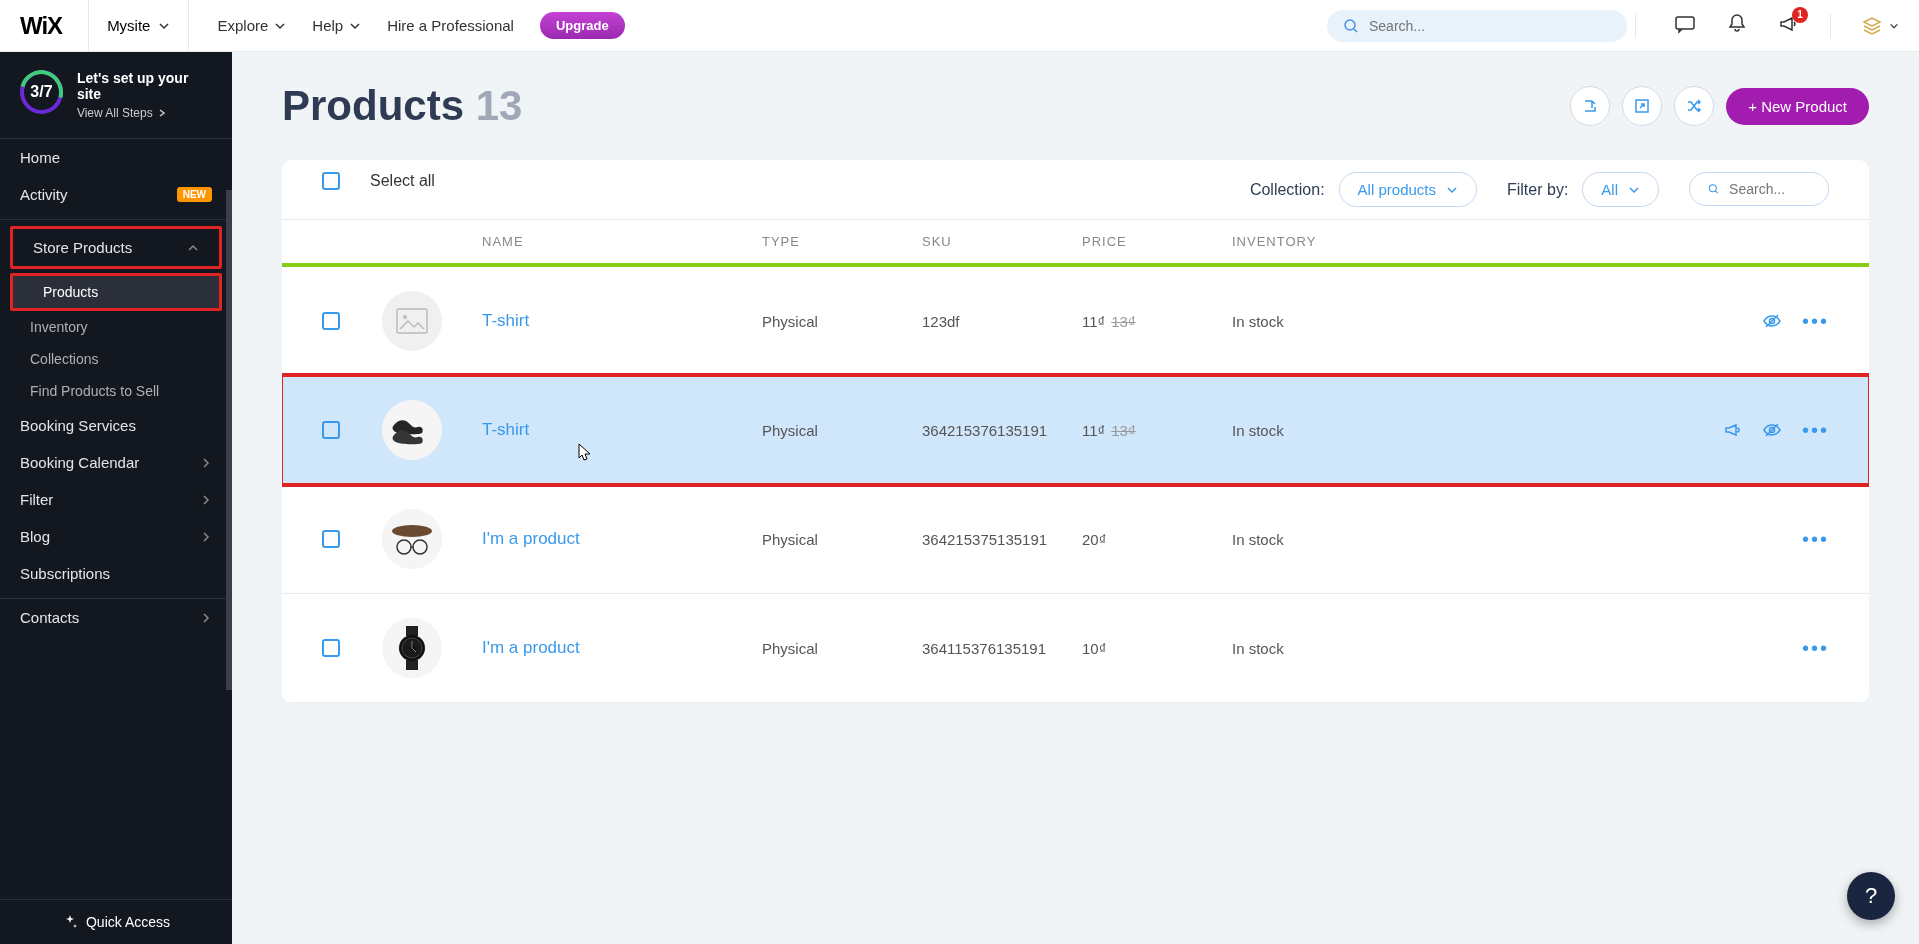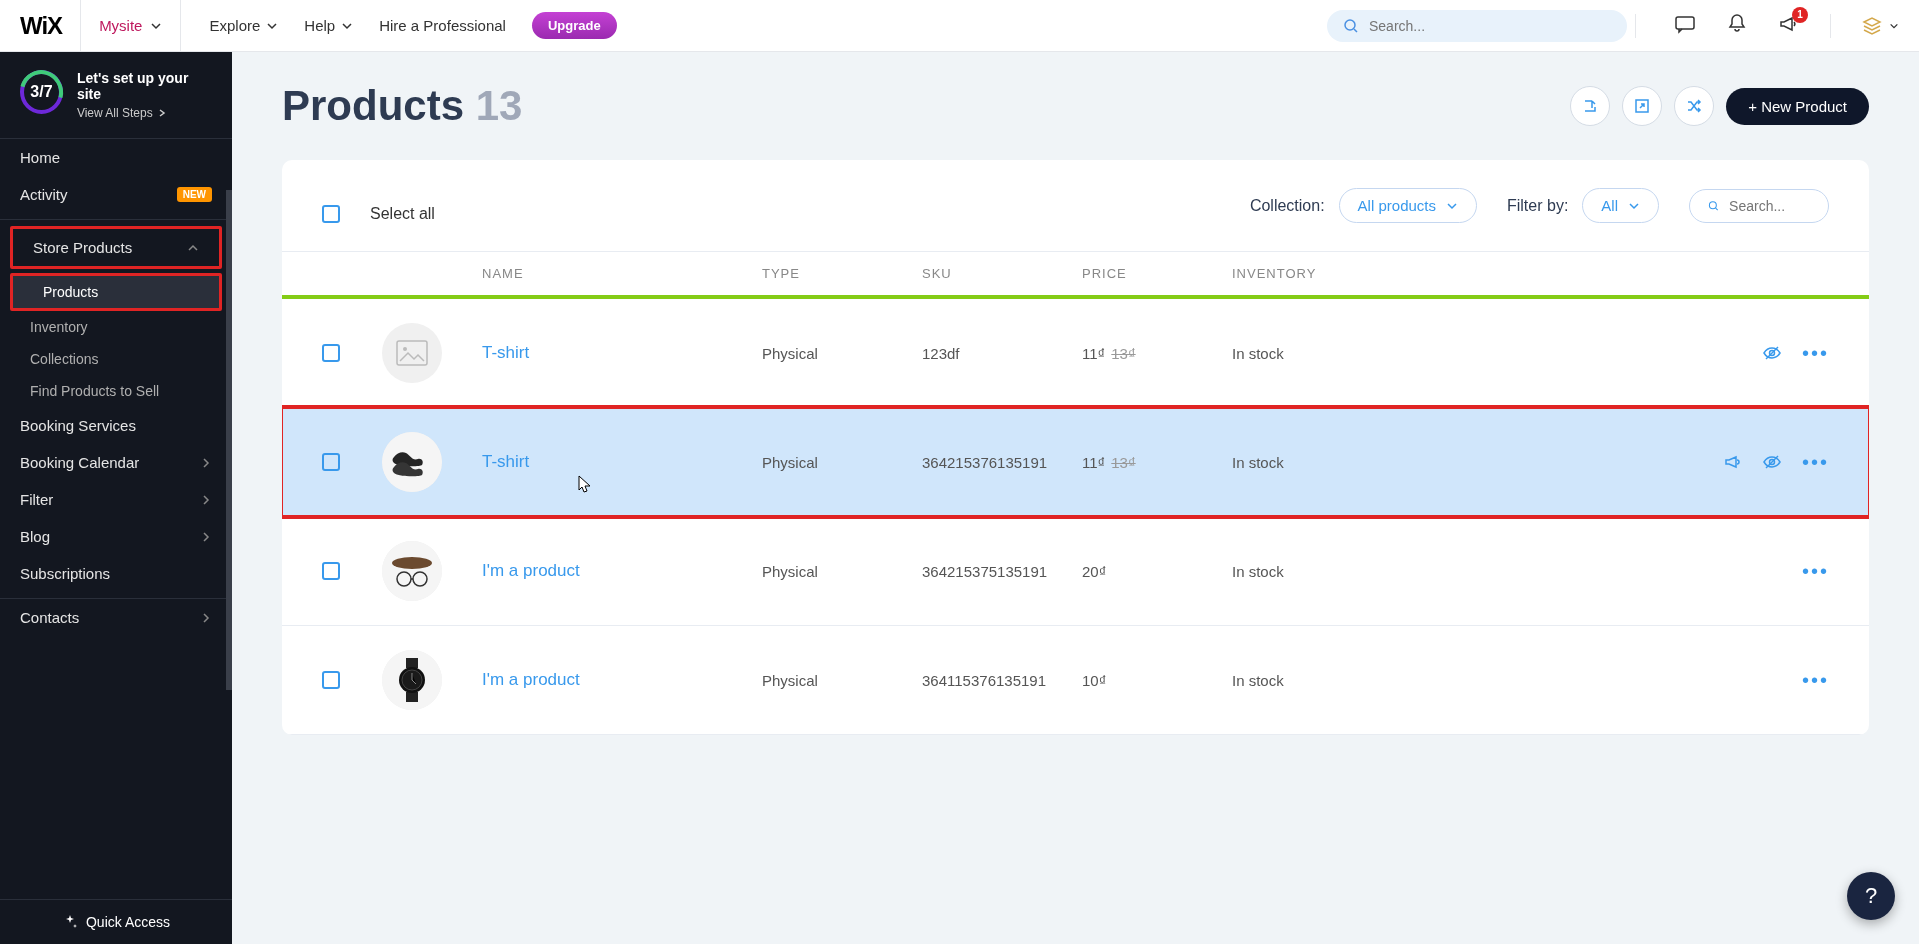--- a/index.html
+++ b/index.html
@@ -1,21 +1,21 @@
 <!DOCTYPE html>
 <html><head>
   <meta charset="utf-8">
   <style>
     * { box-sizing: border-box; margin: 0; padding: 0; }
     body { font-family: -apple-system, BlinkMacSystemFont, 'Segoe UI', Helvetica, Arial, sans-serif; background: #f0f4f7; overflow: hidden; }
     
     
     .topbar { height: 52px; background: #fff; border-bottom: 1px solid #e5e7eb; display: flex; align-items: center; padding: 0 20px; gap: 8px; }
     .logo { font-weight: 900; font-size: 24px; letter-spacing: -1px; color: #000; }
-    .site-selector { display: flex; align-items: center; gap: 8px; padding: 0 18px; height: 52px; border-left: 1px solid #e5e7eb; border-right: 1px solid #e5e7eb; margin-left: 10px; cursor: pointer; color: #be185d; font-size: 15px; }
+    .site-selector { display: flex; align-items: center; gap: 8px; padding: 0 18px; height: 52px; border-left: 1px solid #e5e7eb; border-right: 1px solid #e5e7eb; margin-left: 18px; cursor: pointer; color: #000000; font-size: 15px; }
     .top-nav { display: flex; align-items: center; gap: 26px; margin-left: 20px; }
     .top-nav-item { display: flex; align-items: center; gap: 6px; color: #333; font-size: 15px; cursor: pointer; }
     .upgrade-btn { background: linear-gradient(to bottom, #c441d4, #9b2ab0); color: #fff; padding: 6px 16px; border-radius: 20px; font-size: 13px; cursor: pointer; font-weight: 700; }
     .spacer { flex: 1; }
     .search-box { display: flex; align-items: center; gap: 10px; background: #e8f2fb; border-radius: 20px; padding: 8px 16px; width: 300px; color: #5a5a5a; }
     .search-input { background: transparent; border: none; outline: none; font-size: 14px; color: #666; flex: 1; }
     .topbar-icons { display: flex; align-items: center; gap: 30px; margin-left: 30px; }
     .topbar-icon { position: relative; cursor: pointer; color: #333; }
     .badge { position: absolute; top: -6px; right: -8px; background: #e02424; color: #fff; font-size: 10px; border-radius: 50%; width: 16px; height: 16px; display: flex; align-items: center; justify-content: center; font-weight: bold; }
     .divider { width: 1px; height: 24px; background: #e5e7eb; }
@@ -38,24 +38,24 @@
     .quick-access { margin-top: auto; padding: 14px 20px; text-align: center; cursor: pointer; border-top: 1px solid #2a2f3a; font-size: 14px; display: flex; align-items: center; justify-content: center; gap: 8px; }
     .scrollbar-track { position: absolute; right: 0; top: 138px; width: 6px; height: 500px; background: #3a3f4a; }
     
     
     .main { flex: 1; padding: 30px 50px; overflow-y: auto; position: relative; }
     .page-header { display: flex; align-items: center; justify-content: space-between; margin-bottom: 30px; }
     .page-title { font-size: 42px; font-weight: 700; color: #2e3b52; }
     .page-count { color: #a0a8b8; }
     .header-actions { display: flex; gap: 12px; align-items: center; }
     .icon-btn { width: 40px; height: 40px; border-radius: 50%; background: #fff; border: 1px solid #d5dce5; display: flex; align-items: center; justify-content: center; cursor: pointer; color: #3370ff; }
-    .new-product-btn { background: #0f172a; color: #fff; padding: 10px 22px; border-radius: 20px; font-size: 15px; cursor: pointer; font-weight: 500; border: none; }
+    .new-product-btn { background: #a21caf; color: #fff; padding: 10px 22px; border-radius: 20px; font-size: 15px; cursor: pointer; font-weight: 500; border: none; }
     
     .panel { background: #fff; border-radius: 10px; overflow: hidden; }
-    .toolbar { padding: 28px 40px; display: flex; align-items: flex-end; gap: 30px; border-bottom: 1px solid #e8ecf2; }
+    .toolbar { padding: 12px 40px; display: flex; align-items: flex-start; gap: 30px; border-bottom: 1px solid #e8ecf2; }
     .checkbox { width: 18px; height: 18px; border: 2px solid #3899ec; border-radius: 3px; cursor: pointer; flex-shrink: 0; }
     .toolbar-label { font-size: 16px; color: #333; }
     .toolbar-spacer { flex: 1; }
     .filter-group { display: flex; align-items: center; gap: 14px; }
     .filter-label { font-size: 16px; color: #2e3b52; }
     .dropdown { display: flex; align-items: center; gap: 10px; padding: 8px 18px; border: 1px solid #c5d7f0; border-radius: 20px; cursor: pointer; color: #3899ec; font-size: 15px; }
     .search-pill { display: flex; align-items: center; gap: 10px; padding: 8px 18px; border: 1px solid #c5d7f0; border-radius: 20px; width: 140px; }
     .search-pill input { border: none; outline: none; width: 100%; font-size: 14px; }
     
     .table-header { display: grid; grid-template-columns: 60px 100px 280px 160px 160px 150px 200px 1fr; padding: 14px 40px; font-size: 13px; color: #888; letter-spacing: 1px; text-transform: uppercase; border-bottom: 4px solid #84cc16; }

